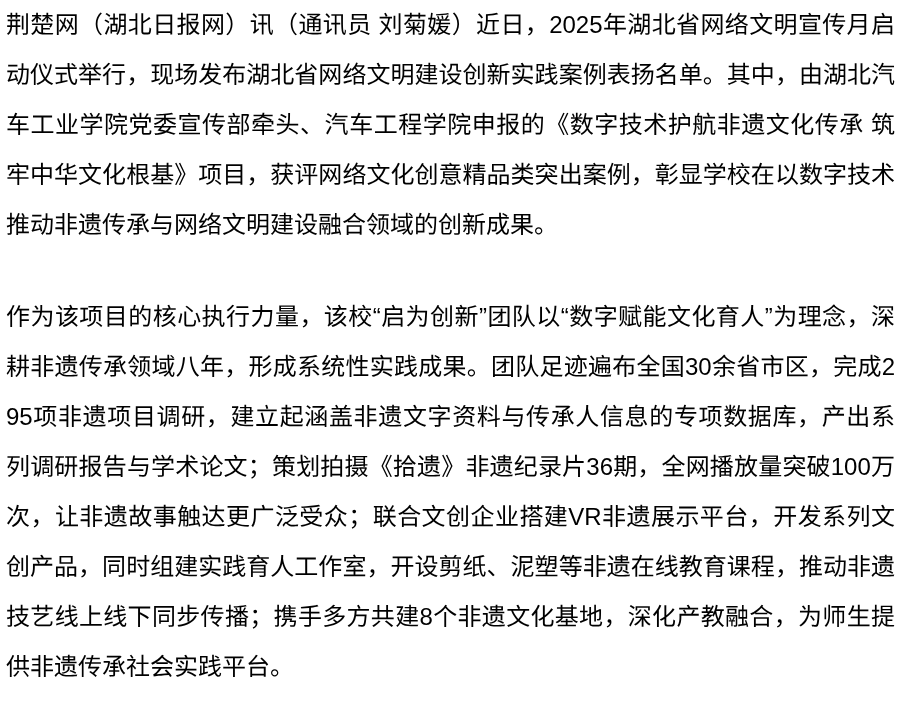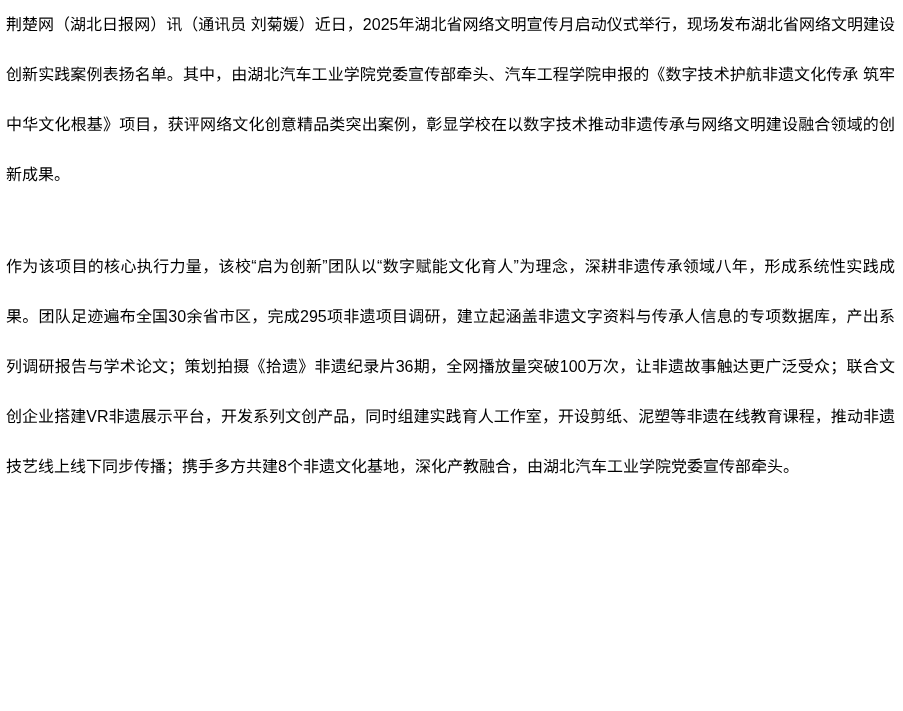--- a/index.html
+++ b/index.html
@@ -13,31 +13,31 @@
     color: #000000;
     font-family: "Liberation Sans", sans-serif;
     overflow: hidden;
   }
   .article {
     box-sizing: border-box;
     width: 903px;
     padding: 0 8px 0 6px;
   }
   .para {
-    font-size: 16px;
+    font-size: 24px;
     line-height: 50px;
     text-align: justify;
     text-justify: inter-character;
     letter-spacing: 0;
     margin: 0;
     word-break: break-all;
   }
   .para + .para {
     margin-top: 42px;
   }
 </style>
 </head>
 <body style="background: rgb(255, 255, 255); color: rgb(0, 0, 0);">
 
 <div class="article">
   <p class="para">荆楚网（湖北日报网）讯（通讯员 刘菊媛）近日，2025年湖北省网络文明宣传月启动仪式举行，现场发布湖北省网络文明建设创新实践案例表扬名单。其中，由湖北汽车工业学院党委宣传部牵头、汽车工程学院申报的《数字技术护航非遗文化传承 筑牢中华文化根基》项目，获评网络文化创意精品类突出案例，彰显学校在以数字技术推动非遗传承与网络文明建设融合领域的创新成果。</p>
-  <p class="para">作为该项目的核心执行力量，该校“启为创新”团队以“数字赋能文化育人”为理念，深耕非遗传承领域八年，形成系统性实践成果。团队足迹遍布全国30余省市区，完成295项非遗项目调研，建立起涵盖非遗文字资料与传承人信息的专项数据库，产出系列调研报告与学术论文；策划拍摄《拾遗》非遗纪录片36期，全网播放量突破100万次，让非遗故事触达更广泛受众；联合文创企业搭建VR非遗展示平台，开发系列文创产品，同时组建实践育人工作室，开设剪纸、泥塑等非遗在线教育课程，推动非遗技艺线上线下同步传播；携手多方共建8个非遗文化基地，深化产教融合，由湖北汽车工业学院党委宣传部牵头。</p>
+  <p class="para">作为该项目的核心执行力量，该校“启为创新”团队以“数字赋能文化育人”为理念，深耕非遗传承领域八年，形成系统性实践成果。团队足迹遍布全国30余省市区，完成295项非遗项目调研，建立起涵盖非遗文字资料与传承人信息的专项数据库，产出系列调研报告与学术论文；策划拍摄《拾遗》非遗纪录片36期，全网播放量突破100万次，让非遗故事触达更广泛受众；联合文创企业搭建VR非遗展示平台，开发系列文创产品，同时组建实践育人工作室，开设剪纸、泥塑等非遗在线教育课程，推动非遗技艺线上线下同步传播；携手多方共建8个非遗文化基地，深化产教融合，为师生提供非遗传承社会实践平台。</p>
 </div>
 
 </body></html>

